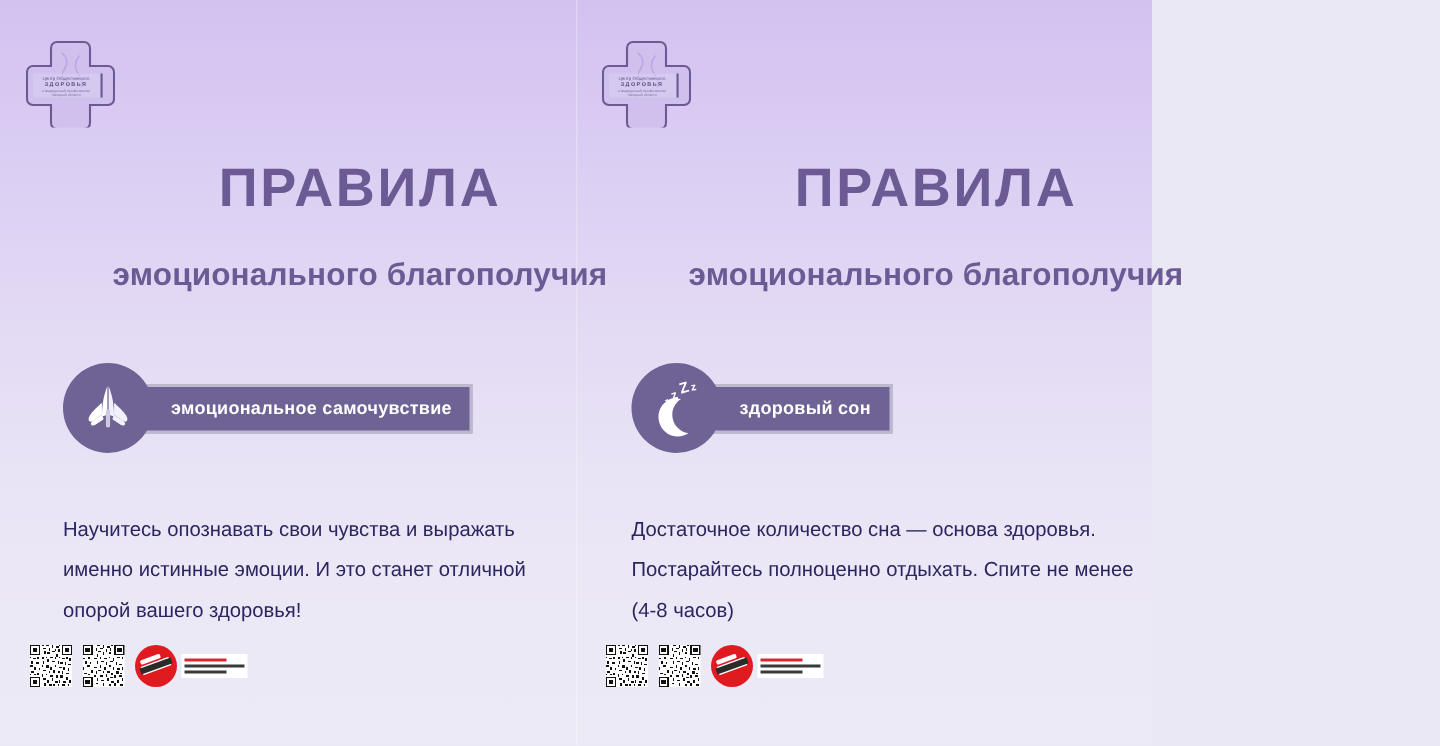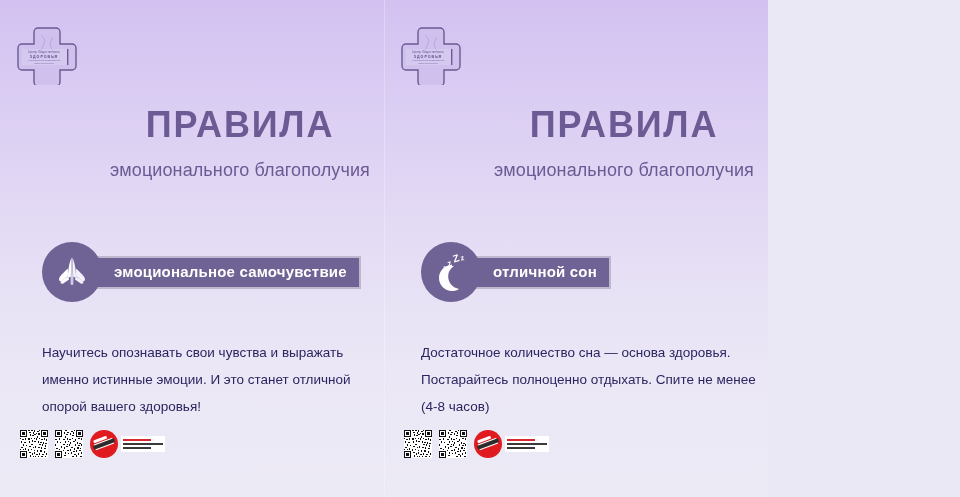--- a/index.html
+++ b/index.html
@@ -26,38 +26,38 @@
   .logo{position:absolute;width:60px;height:60px;}
   .logo svg{display:block;width:60px;height:60px;}
 
   
   .head{position:absolute;left:0;width:480px;text-align:center;}
   .title{
     font-size:36px;font-weight:700;letter-spacing:1.8px;
     color:#6b5a93;line-height:1;margin:0;
   }
   .subtitle{
-    font-size:18px;font-weight:400;letter-spacing:.1px;
-    color:#6b5a93;line-height:1;margin:4px;
+    font-size:21px;font-weight:700;letter-spacing:.1px;
+    color:#6b5a93;line-height:1;margin:16px;
   }
 
   
   .badgerow{position:absolute;display:flex;align-items:center;}
   .circle{
     width:60px;height:60px;border-radius:50%;
     background:#6f6294;flex:0 0 60px;
     display:flex;align-items:center;justify-content:center;
     position:relative;z-index:2;
   }
   .circle svg{display:block;}
   .label{
     margin-left:-6px;
     background:#6f6294;
     color:#ffffff;
-    font-size:15px;font-weight:600;letter-spacing:.2px;
+    font-size:12px;font-weight:600;letter-spacing:.2px;
     padding:7px 14px 8px 18px;
     box-shadow:inset 0 0 0 2px rgba(255,255,255,.55);
     white-space:nowrap;
     line-height:1;
     display:flex;align-items:center;
     height:18px;
   }
 
   
   .body{
@@ -339,21 +339,21 @@
       <div class="circle">
         <svg width="42" height="42" viewBox="0 0 42 42" aria-hidden="true">
           <path d="M22 14 c-7.2 0 -13 5.8 -13 13 c0 7.2 5.8 13 13 13 c2.6 0 5 -.75 7 -2.1
                    c-6.1 -.9 -10.8 -6.1 -10.8 -12.4 c0 -4.4 2.3 -8.3 5.8 -10.5 c-.65 -.06 -1.3 -.1 -2 -.1 z" fill="#ffffff"></path>
           <text x="14" y="19" font-family="'Liberation Sans',sans-serif" font-size="6" font-weight="bold" fill="#ffffff" transform="rotate(-22 14 19)">z</text>
           <text x="18.5" y="15.5" font-family="'Liberation Sans',sans-serif" font-size="8" font-weight="bold" fill="#ffffff" transform="rotate(-20 18.5 15.5)">z</text>
           <text x="24" y="11.5" font-family="'Liberation Sans',sans-serif" font-size="10" font-weight="bold" fill="#ffffff" transform="rotate(-16 24 11.5)">Z</text>
           <text x="31" y="9.5" font-family="'Liberation Sans',sans-serif" font-size="7" font-weight="bold" fill="#ffffff" transform="rotate(-10 31 9.5)">z</text>
         </svg>
       </div>
-      <div class="label">отличной сон</div>
+      <div class="label">здоровый сон</div>
     </div>
 
     <p class="body" style="left:37px;top:325px;width:420px;">Достаточное количество сна — основа здоровья.
 Постарайтесь полноценно отдыхать. Спите не менее
 (4-8 часов)</p>
 
     <div class="footer" style="left:20px;top:430px;">
       <svg class="qr" viewBox="0 0 29 29" shape-rendering="crispEdges">
         <rect width="29" height="29" fill="#fff"></rect>
         <g fill="#111">

